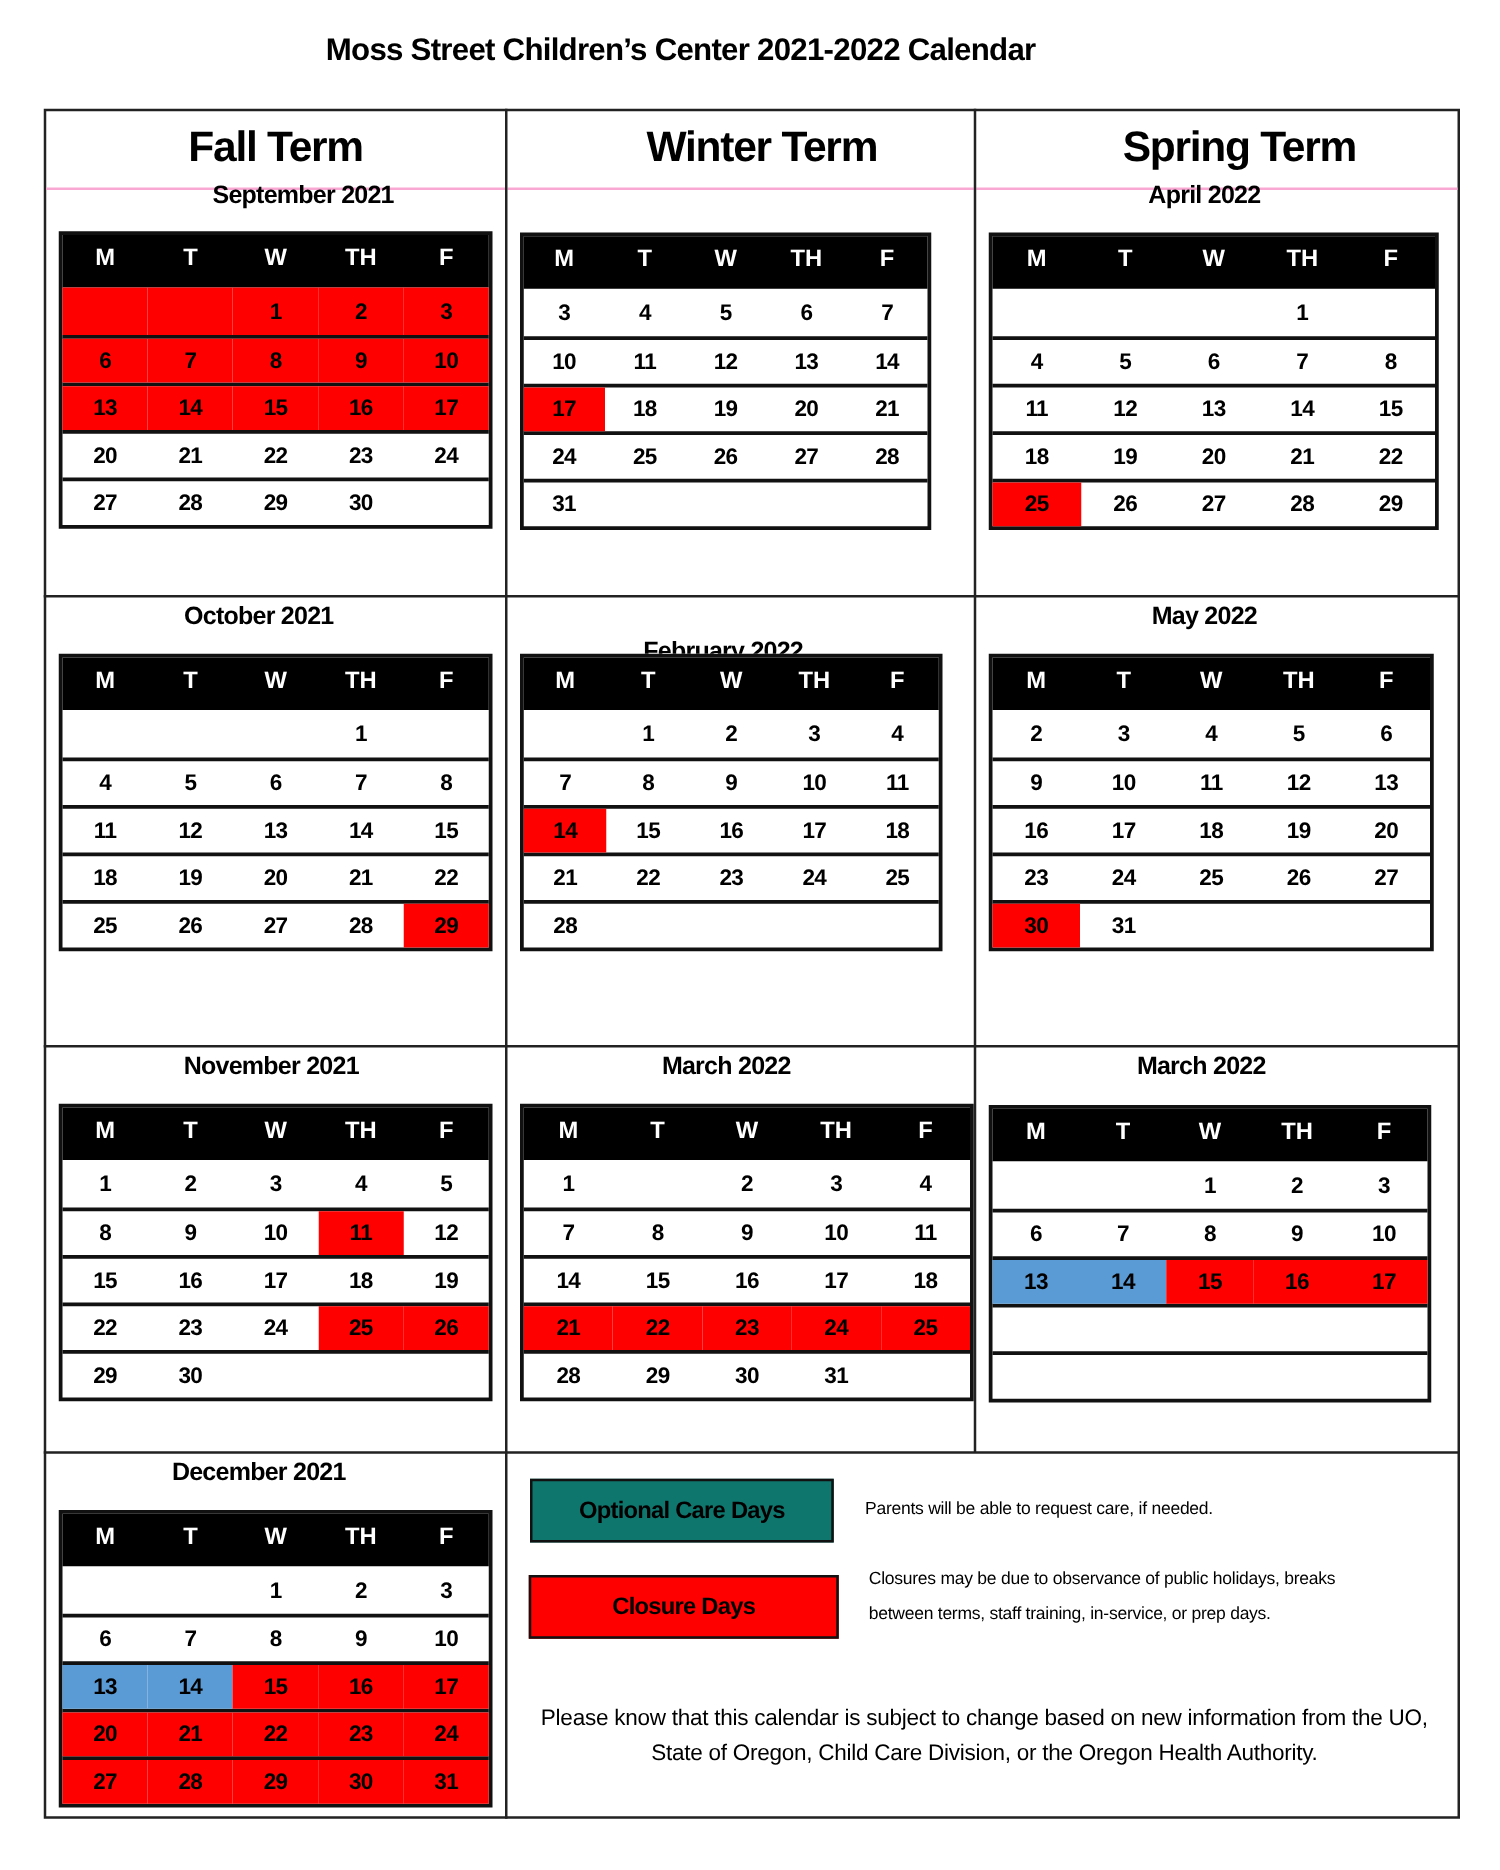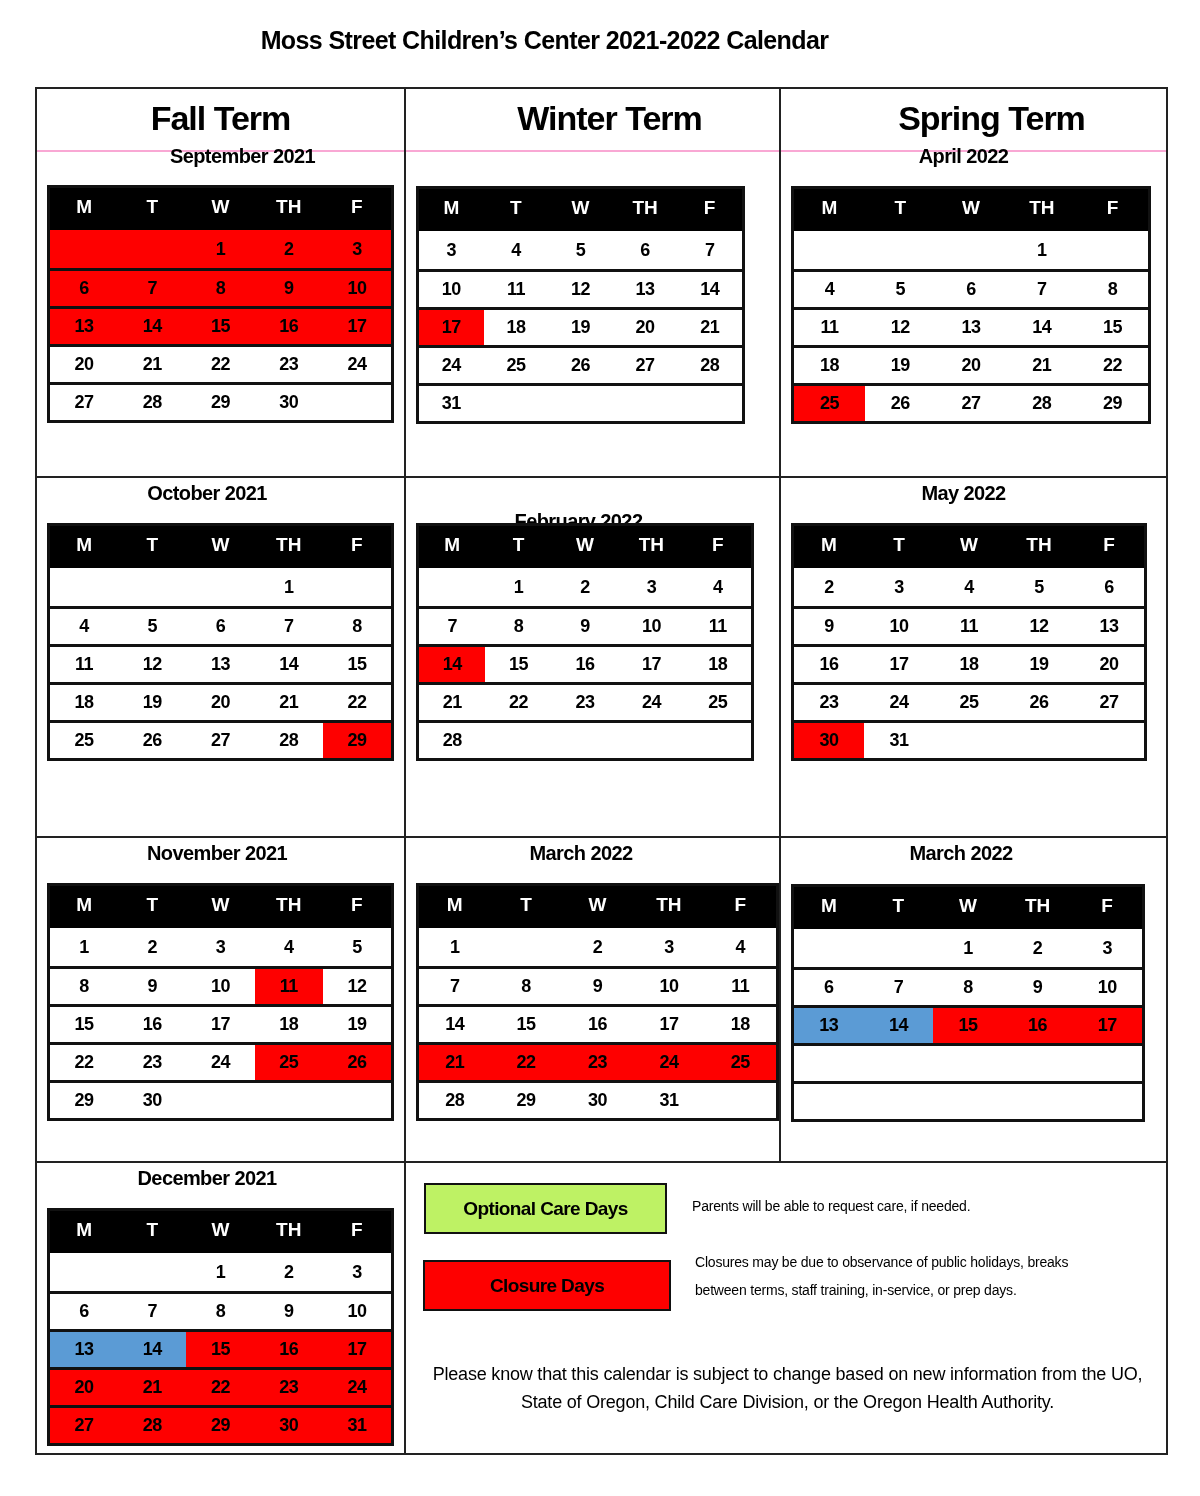--- a/index.html
+++ b/index.html
@@ -528,21 +528,21 @@
     </div>
     <div class="row">
       <div class="cell closure">27</div>
       <div class="cell closure">28</div>
       <div class="cell closure">29</div>
       <div class="cell closure">30</div>
       <div class="cell closure">31</div>
     </div>
   </div>
 
-<div class="legend-box" style="left:424px;top:1183px;width:243px;height:51px;background:#bef264;">
+<div class="legend-box" style="left:424px;top:1183px;width:243px;height:51px;background:#0f766e;">
   <span>Optional Care Days</span>
 </div>
 <div class="legend-text" style="left:692px;top:1192px;width:460px;">Parents will be able to request care, if needed.</div>
 
 <div class="legend-box" style="left:423px;top:1260px;width:248px;height:51px;background:#fe0000;">
   <span>Closure Days</span>
 </div>
 <div class="legend-text" style="left:695px;top:1248px;width:420px;">Closures may be due to observance of public holidays, breaks between terms, staff training, in-service, or prep days.</div>
 
 <div class="disclaimer">Please know that this calendar is subject to change based on new information from the UO, State of Oregon, Child Care Division, or the Oregon Health Authority.</div>

